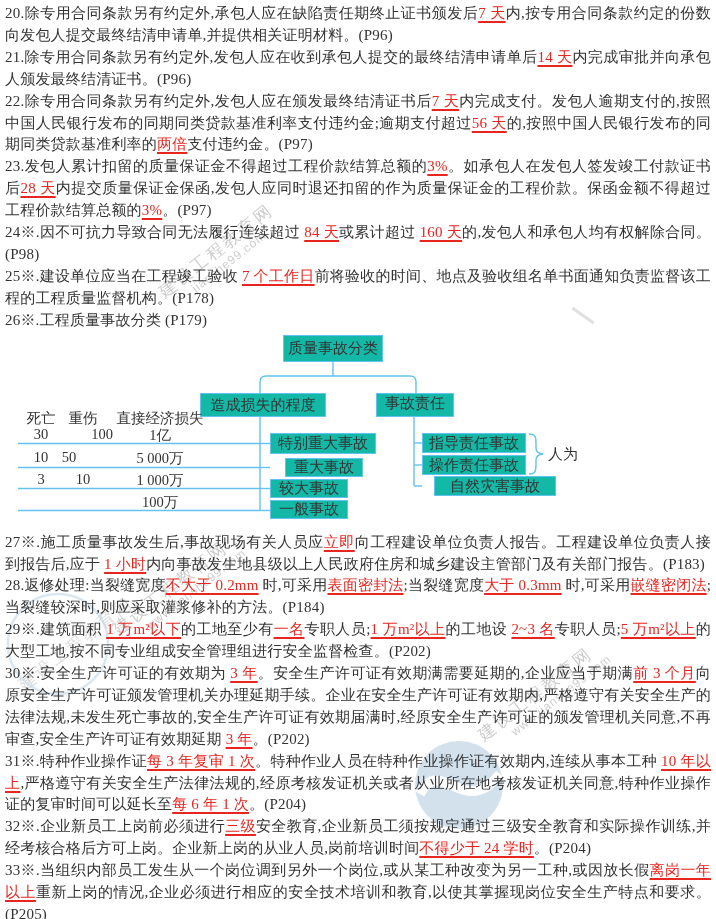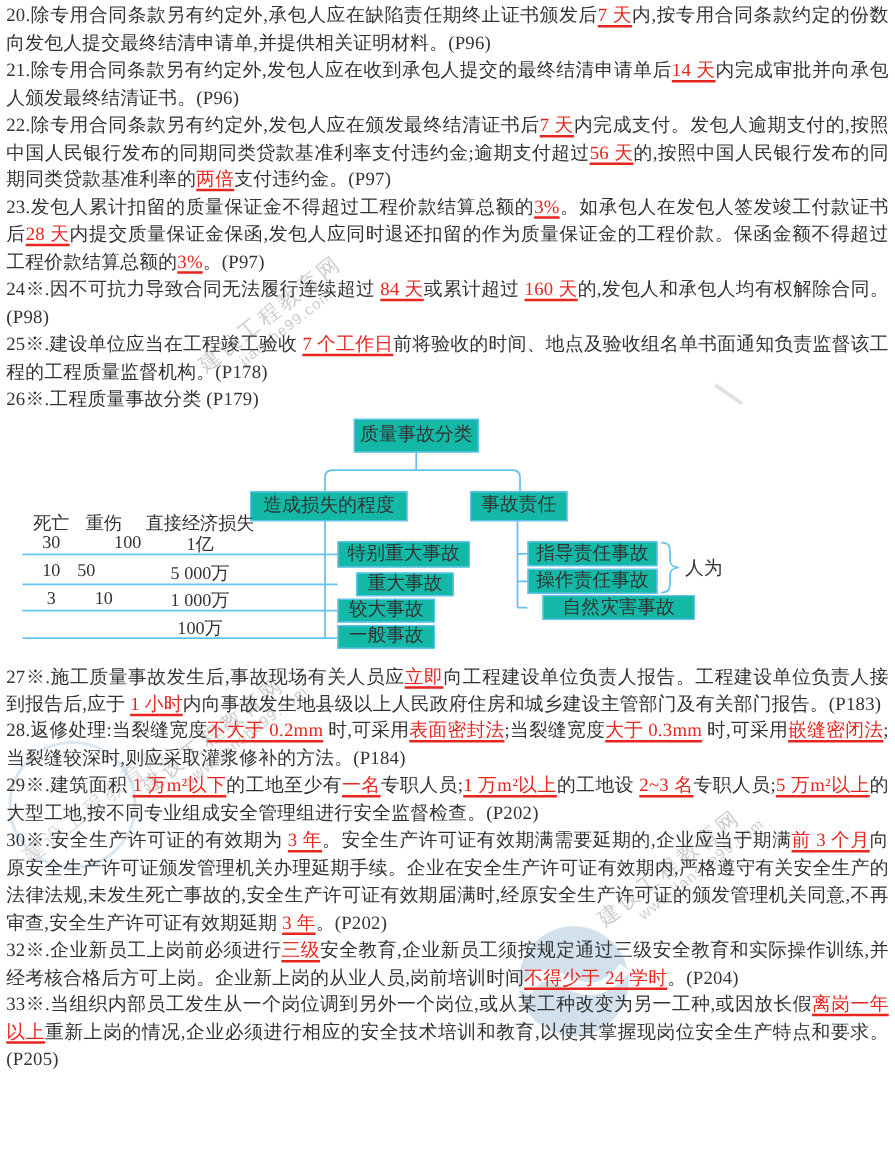--- a/index.html
+++ b/index.html
@@ -121,17 +121,18 @@
     <div class="dcell" style="left:105px; top:138px; width:100px;">1 000万</div>
 
     <div class="dcell" style="left:105px; top:160px; width:100px;">100万</div>
   </div>
 
   <div class="notes" id="notes-bottom">
       <p><span class="txt">27※.施工质量事故发生后,事故现场有关人员应</span><span class="red u">立即</span><span class="txt">向工程建设单位负责人报告。工程建设单位负责人接到报告后,应于 </span><span class="red u">1 小时</span><span class="txt">内向事故发生地县级以上人民政府住房和城乡建设主管部门及有关部门报告。(P183)</span></p>
       <p><span class="txt">28.返修处理:当裂缝宽度</span><span class="red u">不大于 0.2mm</span><span class="txt"> 时,可采用</span><span class="red u">表面密封法</span><span class="txt">;当裂缝宽度</span><span class="red u">大于 0.3mm</span><span class="txt"> 时,可采用</span><span class="red u">嵌缝密闭法</span><span class="txt">;当裂缝较深时,则应采取灌浆修补的方法。(P184)</span></p>
       <p><span class="txt">29※.建筑面积 </span><span class="red u">1 万m²以下</span><span class="txt">的工地至少有</span><span class="red u">一名</span><span class="txt">专职人员;</span><span class="red u">1 万m²以上</span><span class="txt">的工地设 </span><span class="red u">2~3 名</span><span class="txt">专职人员;</span><span class="red u">5 万m²以上</span><span class="txt">的大型工地,按不同专业组成安全管理组进行安全监督检查。(P202)</span></p>
       <p><span class="txt">30※.安全生产许可证的有效期为 </span><span class="red u">3 年</span><span class="txt">。安全生产许可证有效期满需要延期的,企业应当于期满</span><span class="red u">前 3 个月</span><span class="txt">向原安全生产许可证颁发管理机关办理延期手续。企业在安全生产许可证有效期内,严格遵守有关安全生产的法律法规,未发生死亡事故的,安全生产许可证有效期届满时,经原安全生产许可证的颁发管理机关同意,不再审查,安全生产许可证有效期延期 </span><span class="red u">3 年</span><span class="txt">。(P202)</span></p>
+      <p><span class="txt">31※.特种作业操作证</span><span class="red u">每 3 年复审 1 次</span><span class="txt">。特种作业人员在特种作业操作证有效期内,连续从事本工种 </span><span class="red u">10 年以上</span><span class="txt">,严格遵守有关安全生产法律法规的,经原考核发证机关或者从业所在地考核发证机关同意,特种作业操作证的复审时间可以延长至</span><span class="red u">每 6 年 1 次</span><span class="txt">。(P204)</span></p>
       <p><span class="txt">32※.企业新员工上岗前必须进行</span><span class="red u">三级</span><span class="txt">安全教育,企业新员工须按规定通过三级安全教育和实际操作训练,并经考核合格后方可上岗。企业新上岗的从业人员,岗前培训时间</span><span class="red u">不得少于 24 学时</span><span class="txt">。(P204)</span></p>
       <p><span class="txt">33※.当组织内部员工发生从一个岗位调到另外一个岗位,或从某工种改变为另一工种,或因放长假</span><span class="red u">离岗一年以上</span><span class="txt">重新上岗的情况,企业必须进行相应的安全技术培训和教育,以使其掌握现岗位安全生产特点和要求。(P205)</span></p>
     </div>
 
 </div>
 
 </body></html>

